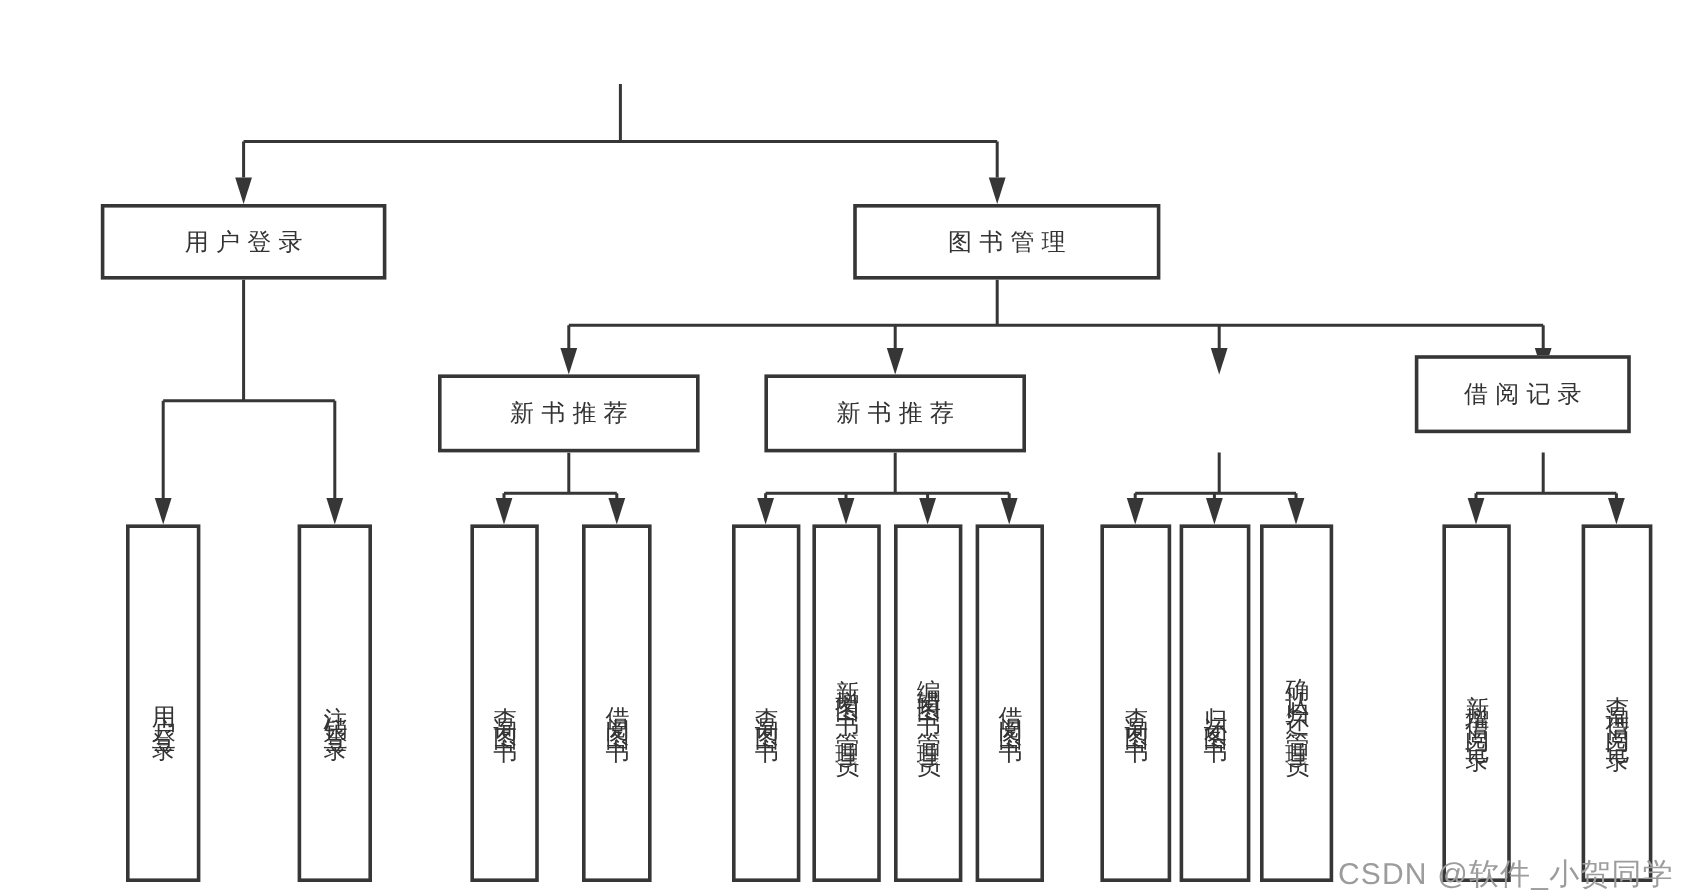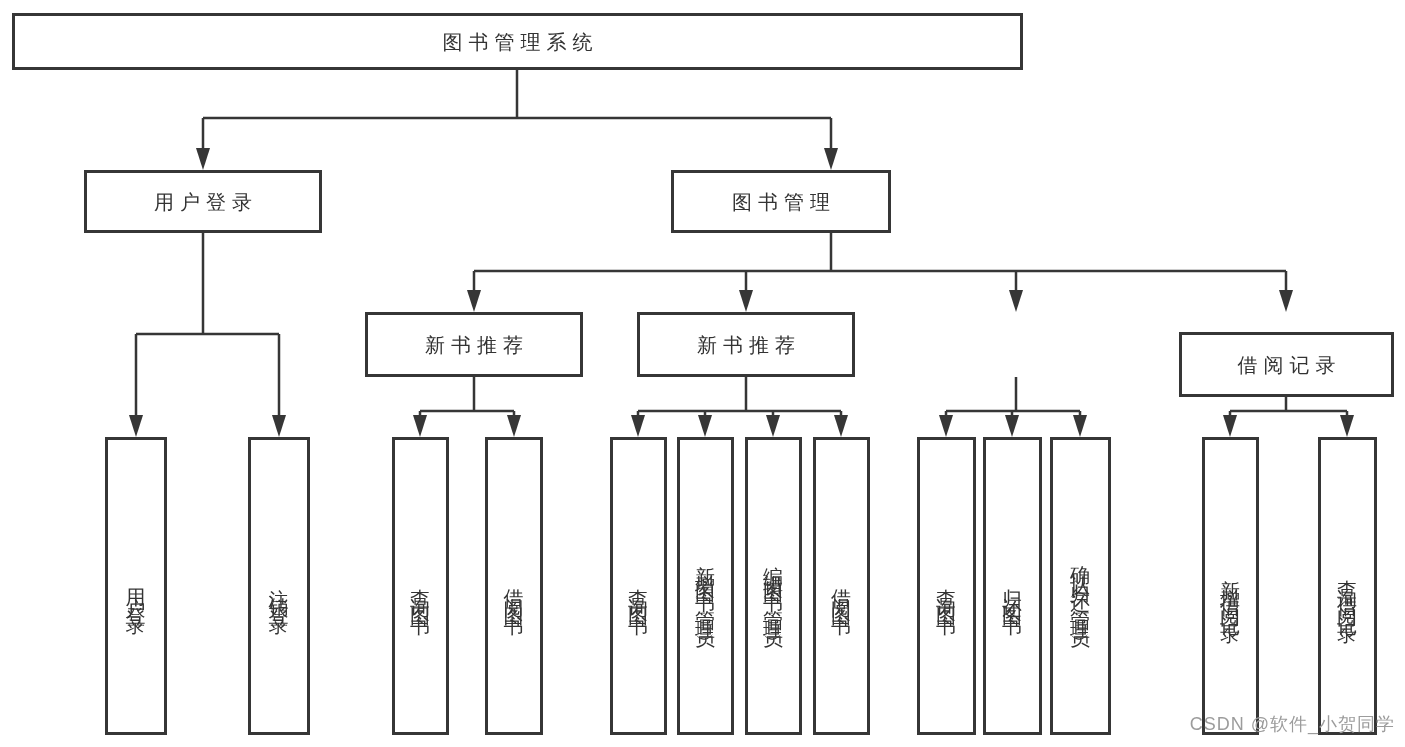--- a/index.html
+++ b/index.html
@@ -14,21 +14,21 @@
     color:#333333;font-size:20px;letter-spacing:6px;line-height:1.2;
     white-space:nowrap;text-align:center;
   }
   .hbox{padding-left:6px;} 
   .vbox{
     writing-mode:vertical-rl;text-orientation:mixed;
     letter-spacing:9px;line-height:1;padding-top:9px;white-space:nowrap;
   }
   .watermark{
     position:absolute;right:10px;top:712px;
-    font-size:18px;letter-spacing:1px;color:#9c9c9c;z-index:5;
+    font-size:25px;letter-spacing:1px;color:#9c9c9c;z-index:5;
   }
 </style>
 </head>
 <body>
 
 <div class="canvas">
 
   <svg class="connectors" width="1405" height="747" viewBox="0 0 1405 747" xmlns="http://www.w3.org/2000/svg">
     <g stroke="#363636" stroke-width="2.5" fill="none">
 
@@ -62,28 +62,27 @@
       <polygon points="766,415 780,415 773,437"></polygon>
       <polygon points="834,415 848,415 841,437"></polygon>
       <polygon points="939,415 953,415 946,437"></polygon>
       <polygon points="1005,415 1019,415 1012,437"></polygon>
       <polygon points="1073,415 1087,415 1080,437"></polygon>
       <polygon points="1223,415 1237,415 1230,437"></polygon>
       <polygon points="1340,415 1354,415 1347,437"></polygon>
     </g>
   </svg>
 
-  <div class="box hbox" style="left:12px;top:13px;width:1011px;height:57px">图书管理系统</div>
 
   <div class="box hbox" style="left:84px;top:170px;width:238px;height:63px">用户登录</div>
-  <div class="box hbox" style="left:671px;top:170px;width:220px;height:63px">图书管理</div>
+  <div class="box hbox" style="left:711px;top:170px;width:256px;height:63px">图书管理</div>
 
   <div class="box hbox" style="left:365px;top:312px;width:218px;height:65px">新书推荐</div>
   <div class="box hbox" style="left:637px;top:312px;width:218px;height:65px">新书推荐</div>
-  <div class="box hbox" style="left:1179px;top:332px;width:215px;height:65px">借阅记录</div>
+  <div class="box hbox" style="left:1179px;top:296px;width:180px;height:65px">借阅记录</div>
 
   <div class="box vbox" style="left:105px;top:437px;width:62px;height:298px">用户登录</div>
   <div class="box vbox" style="left:248px;top:437px;width:62px;height:298px">注销登录</div>
 
   <div class="box vbox" style="left:392px;top:437px;width:57px;height:298px">查询图书</div>
   <div class="box vbox" style="left:485px;top:437px;width:58px;height:298px">借阅图书</div>
 
   <div class="box vbox" style="left:610px;top:437px;width:57px;height:298px">查询图书</div>
   <div class="box vbox" style="left:677px;top:437px;width:57px;height:298px">新增图书（管理员）</div>
   <div class="box vbox" style="left:745px;top:437px;width:57px;height:298px">编辑图书（管理员）</div>

